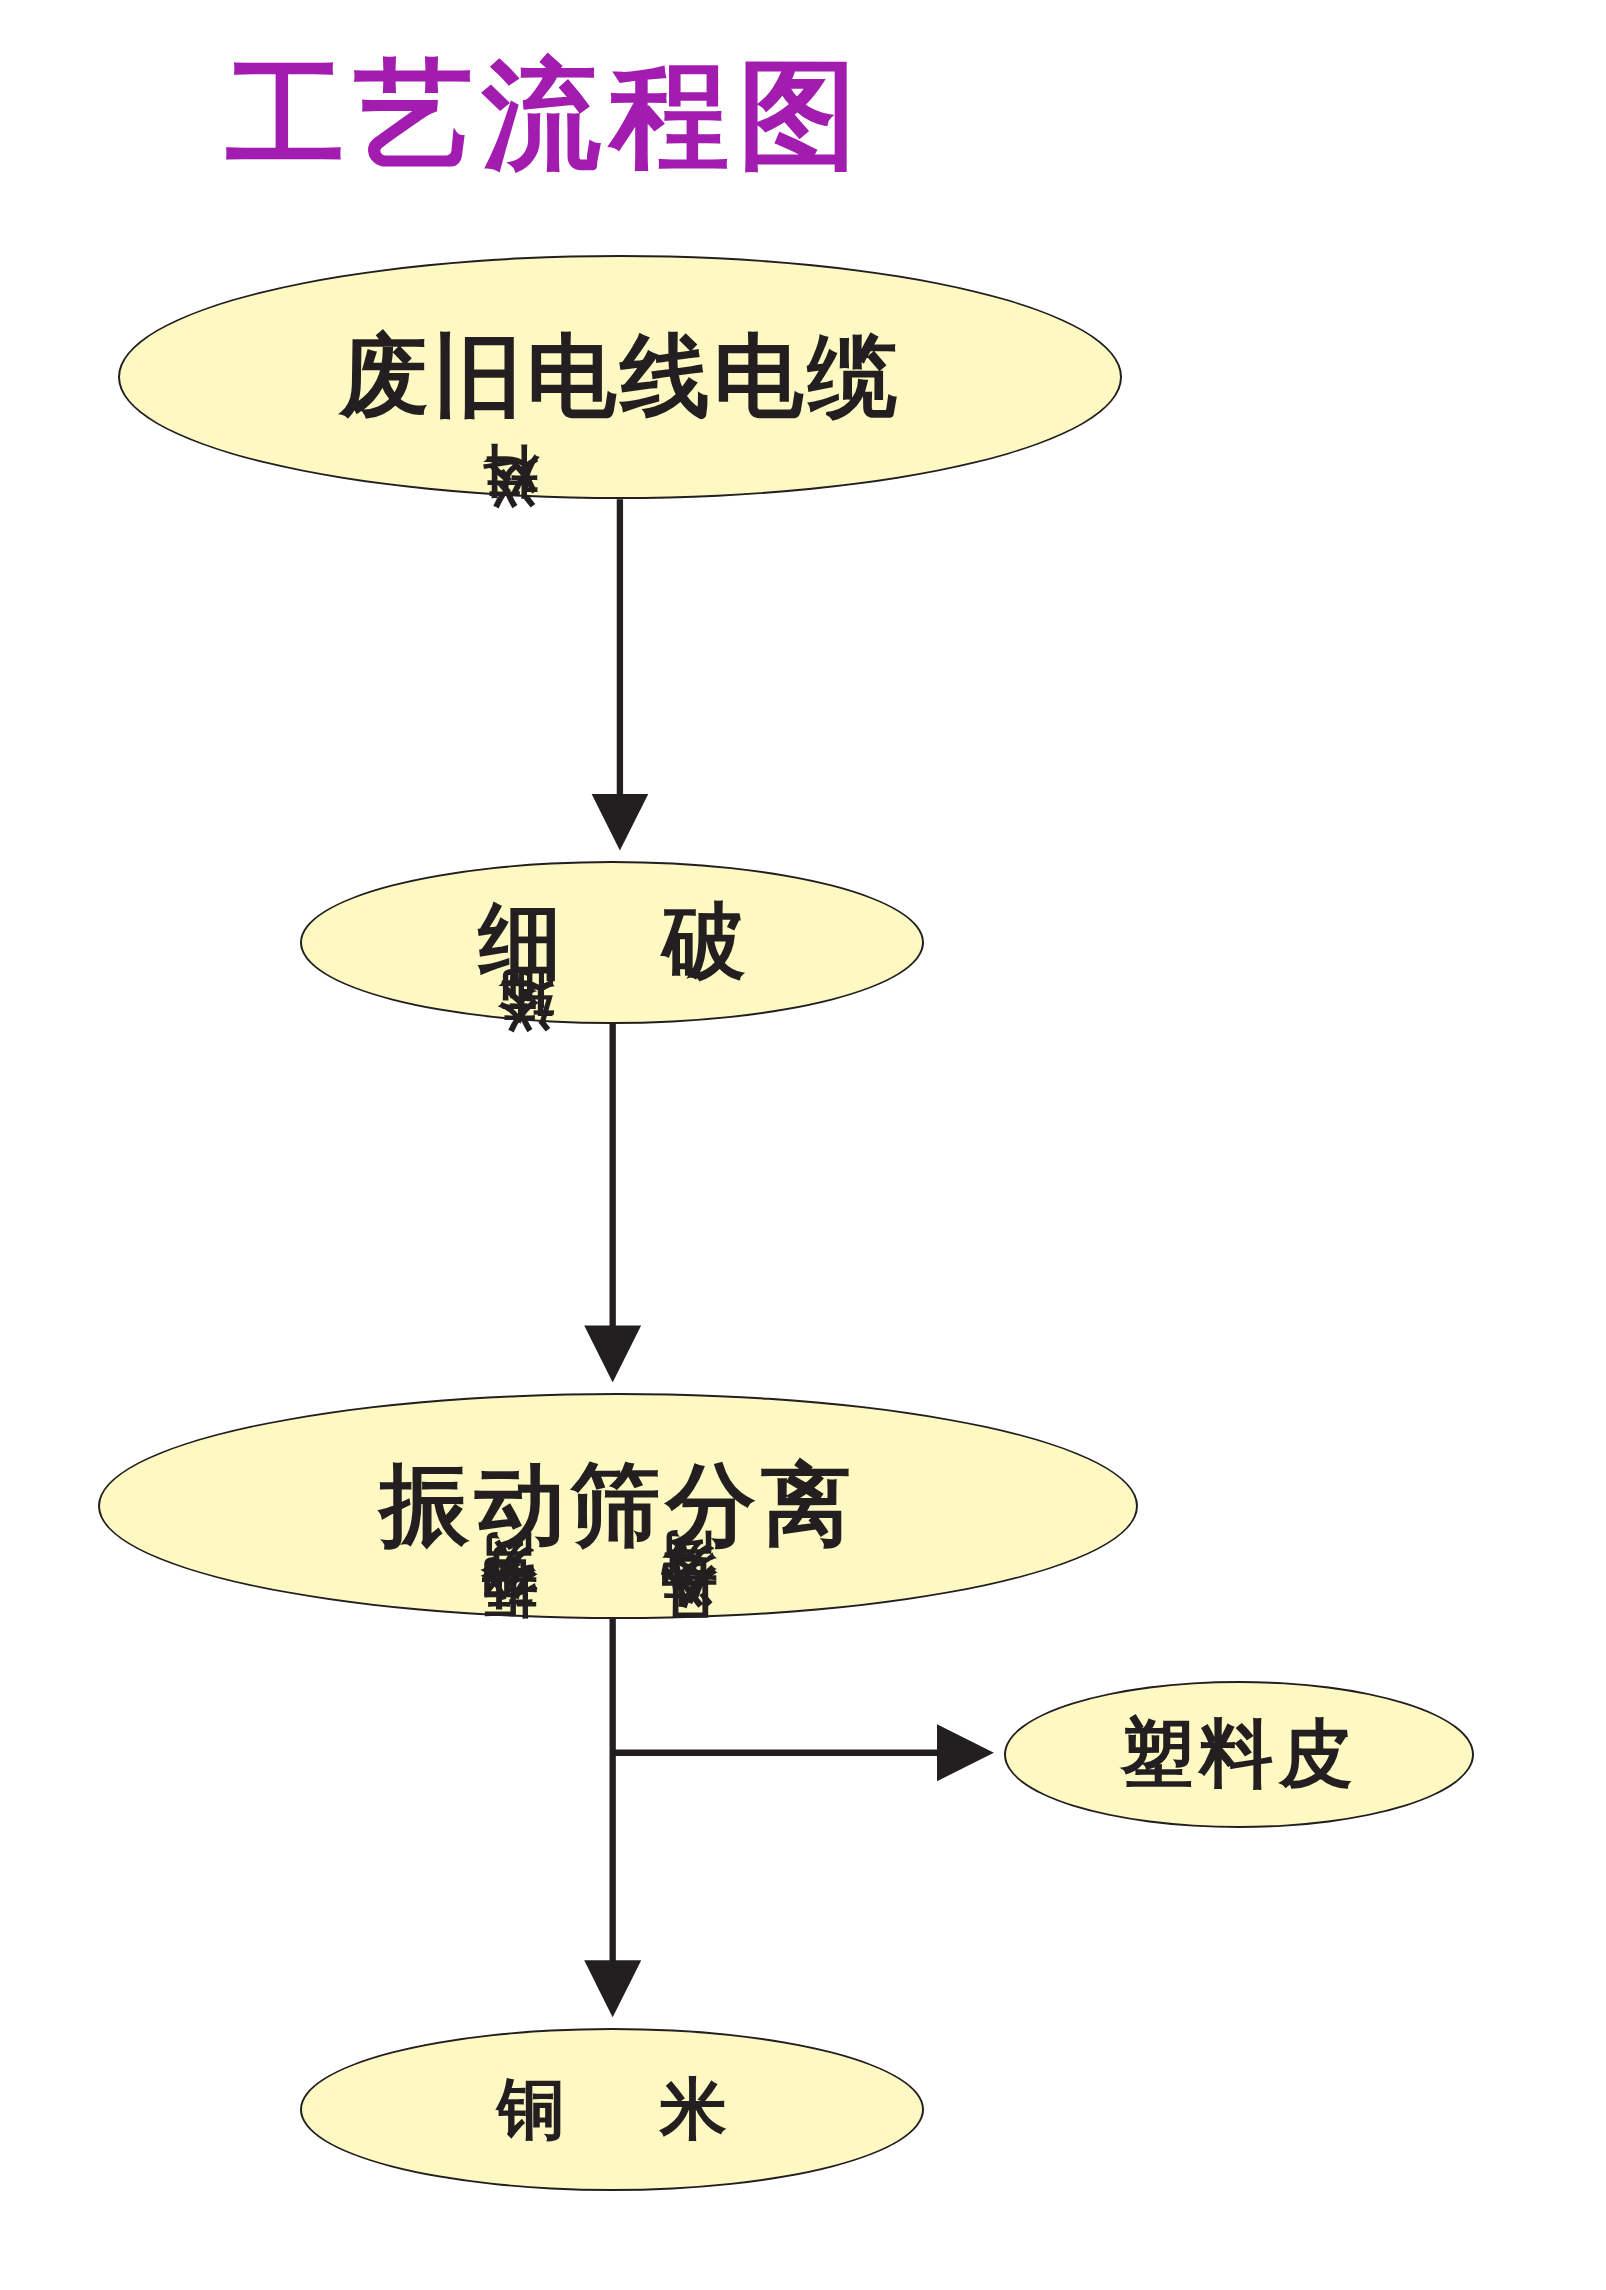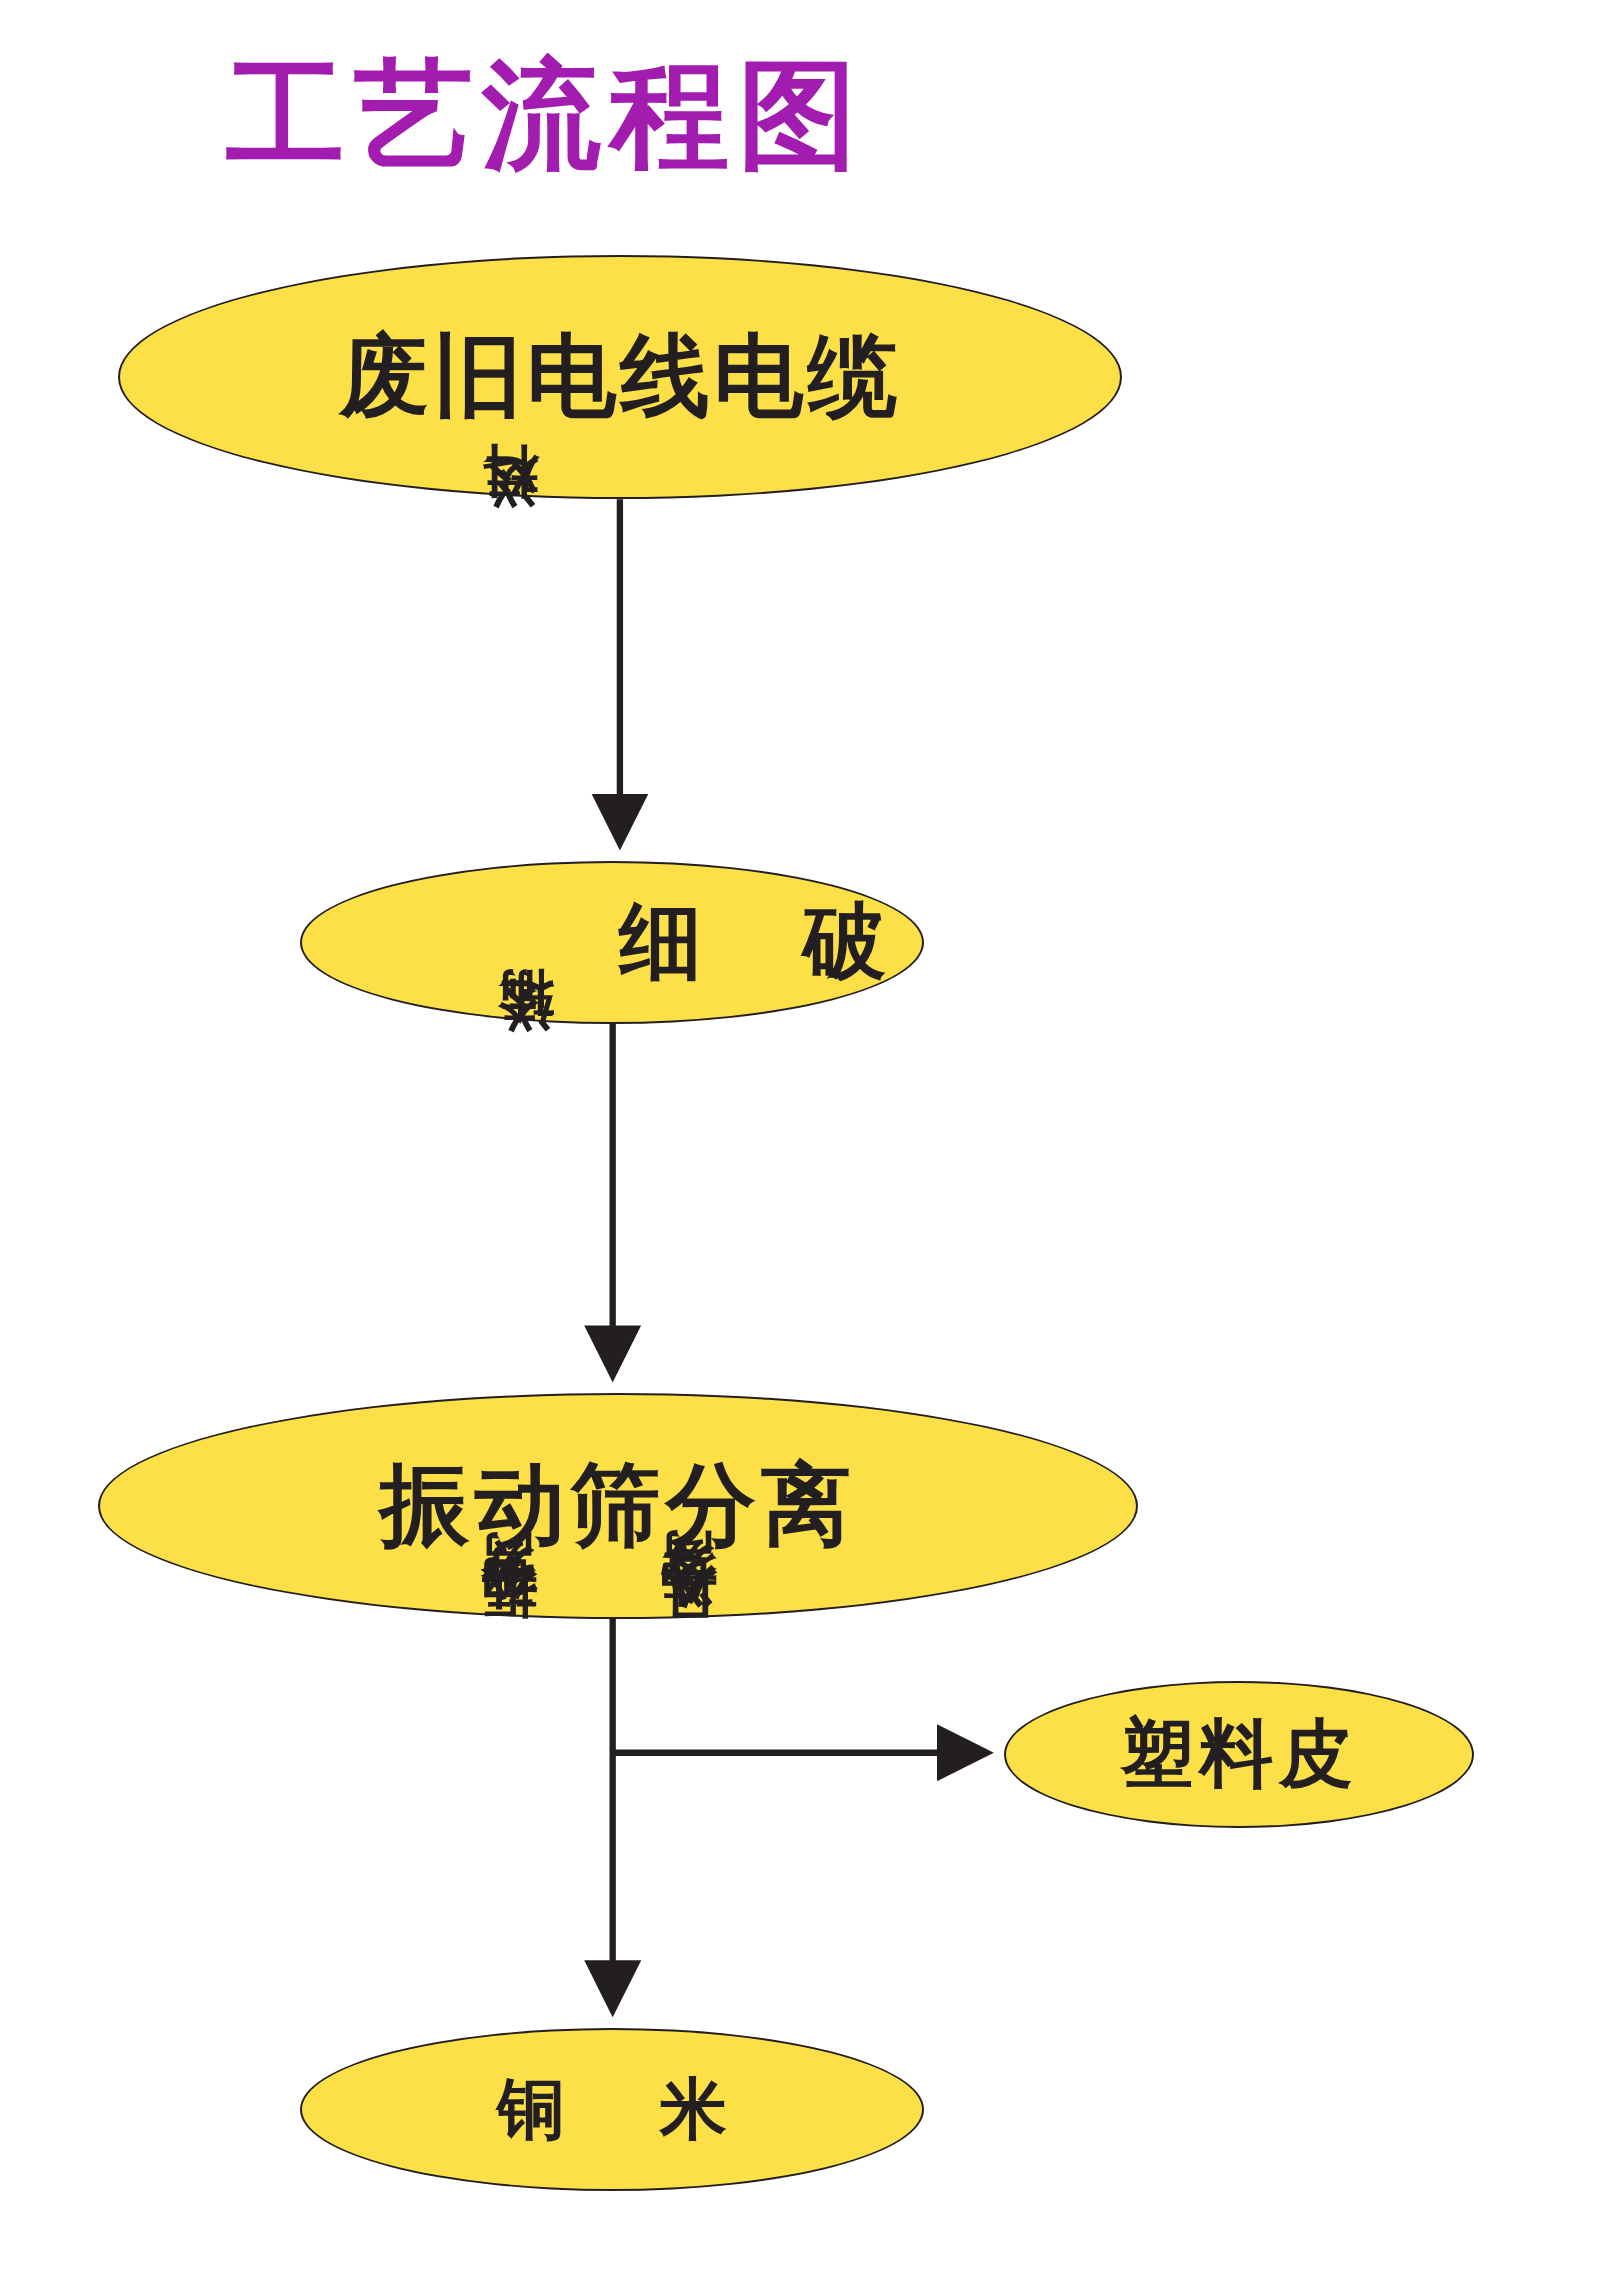--- a/index.html
+++ b/index.html
@@ -33,21 +33,21 @@
     letter-spacing: 9px;
     color: #a21caf;
     white-space: nowrap;
     font-family: "DejaVu Serif", "Liberation Serif", serif;
   }
 
   .node {
     position: absolute;
     border: 2.7px solid #231f20;
     border-radius: 50%;
-    background: #fde047;
+    background: #fef9c3;
     display: flex;
     align-items: center;
     justify-content: center;
     box-sizing: border-box;
   }
   .node span {
     font-weight: bold;
     color: #231f20;
     white-space: nowrap;
   }
@@ -59,21 +59,20 @@
     width: 1004px;
     height: 244px;
   }
   #node-source span { font-size: 90px; letter-spacing: 3.6px; }
 
   #node-crush {
     left: 300px;
     top: 861px;
     width: 624px;
     height: 163px;
-    justify-content: flex-end;
   }
   #node-crush span { font-size: 83px; letter-spacing: 36px; padding-left: 36px; }
 
   #node-screen {
     left: 98px;
     top: 1393px;
     width: 1040px;
     height: 226px;
   }
   #node-screen span { font-size: 90px; letter-spacing: 5.4px; }

